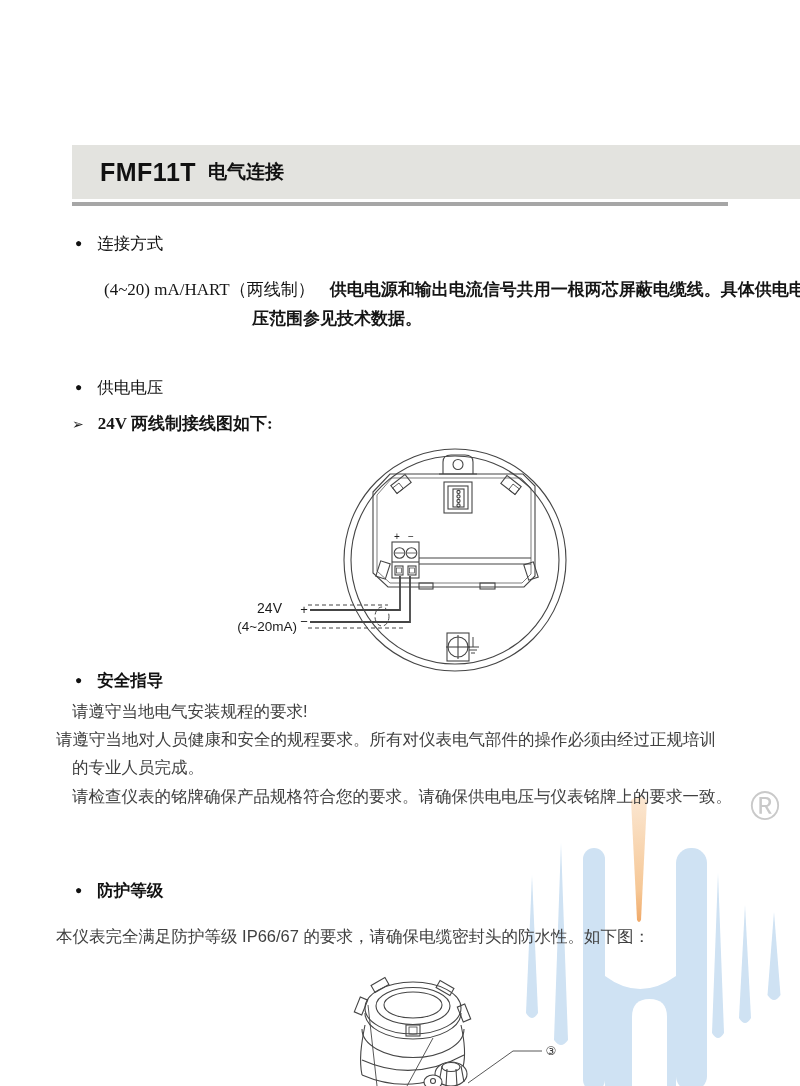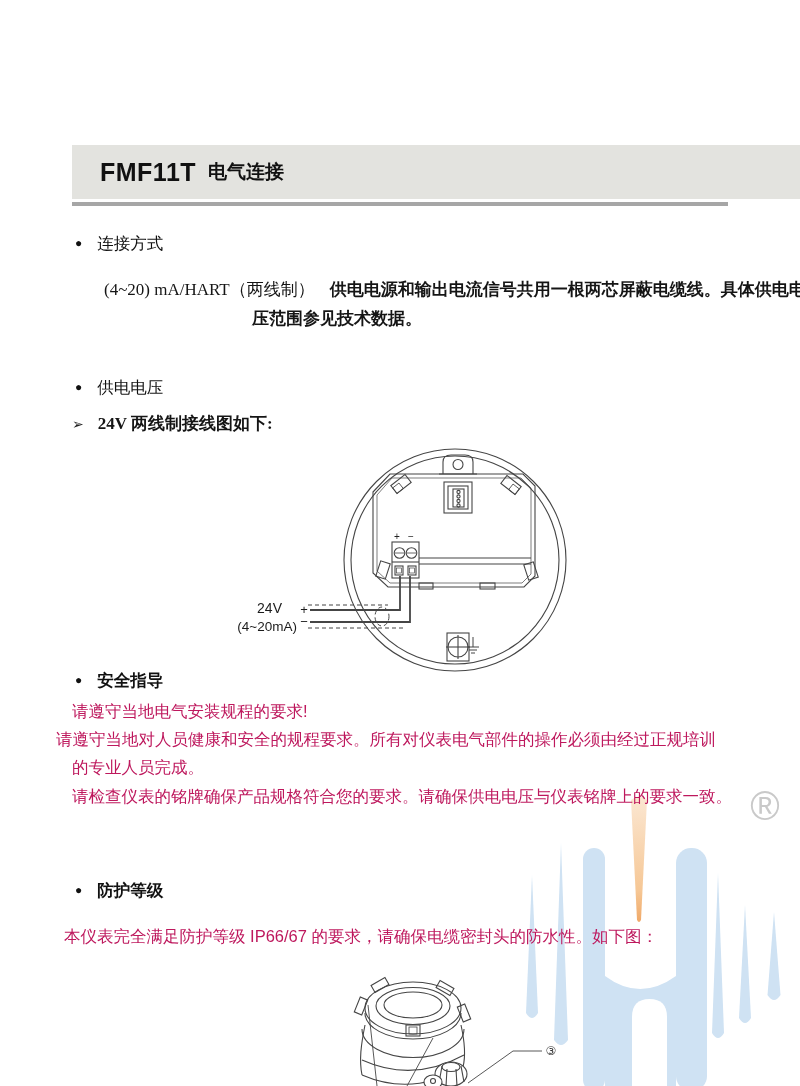--- a/index.html
+++ b/index.html
@@ -15,21 +15,21 @@
   .h-row{position:absolute;display:flex;align-items:center;z-index:2;white-space:nowrap;}
   .bullet{font-size:12px;line-height:1;margin-right:15px;transform:translateY(-1px);color:#111;}
   .h-serif{font-family:"Liberation Serif","DejaVu Serif",serif;font-size:16.5px;color:#111;}
   .h-bold{font-weight:bold;font-size:16.5px;color:#111;}
   
   .para{position:absolute;z-index:2;white-space:nowrap;font-size:17px;color:#151515;}
   .serif{font-family:"Liberation Serif","DejaVu Serif",serif;}
   .semib{font-weight:600;}
   .arrow-row{position:absolute;display:flex;align-items:center;z-index:2;white-space:nowrap;}
   .arrow{font-size:14px;margin-right:14px;color:#222;}
-  .body-line{position:absolute;z-index:2;white-space:nowrap;font-size:16.5px;color:#be185d;}
+  .body-line{position:absolute;z-index:2;white-space:nowrap;font-size:16.5px;color:#404040;}
   svg{position:absolute;overflow:visible;}
   .z1{z-index:1;} .z2{z-index:2;}
   svg text{font-family:"Liberation Sans","DejaVu Sans",sans-serif;}
 </style>
 </head>
 <body>
 
 <div class="page">
 
   <svg class="z1" style="left:510px;top:780px;" width="290" height="306" viewBox="0 0 290 306">
@@ -176,21 +176,21 @@
   </div>
   <div class="body-line" style="left:72px;top:701px;">请遵守当地电气安装规程的要求!</div>
   <div class="body-line" style="left:56px;top:729px;">请遵守当地对人员健康和安全的规程要求。所有对仪表电气部件的操作必须由经过正规培训</div>
   <div class="body-line" style="left:72px;top:757px;">的专业人员完成。</div>
   <div class="body-line" style="left:72px;top:786px;">请检查仪表的铭牌确保产品规格符合您的要求。请确保供电电压与仪表铭牌上的要求一致。</div>
 
   <div class="h-row" style="left:75px;top:880px;">
     <span class="bullet">●</span>
     <span class="h-bold">防护等级</span>
   </div>
-  <div class="body-line" style="left:64px;top:926px;text-align:right;">本仪表完全满足防护等级 IP66/67 的要求，请确保电缆密封头的防水性。如下图：</div>
+  <div class="body-line" style="left:56px;top:926px;text-align:right;">本仪表完全满足防护等级 IP66/67 的要求，请确保电缆密封头的防水性。如下图：</div>
 
   <svg class="z2" style="left:345px;top:975px;" width="230" height="111" viewBox="0 0 230 111" fill="none" stroke="#454545" stroke-width="1.1">
     <path d="M19,40 C14,70 14,90 17,100 Q68,122 118,92 C121,75 121,60 116,40 Z" fill="#ffffff" stroke="none"></path>
     <g>
       <ellipse cx="68" cy="33" rx="48" ry="26" fill="#ffffff"></ellipse>
       <ellipse cx="68" cy="31" rx="37" ry="18.5"></ellipse>
       <ellipse cx="68" cy="30" rx="29" ry="13" fill="#ffffff"></ellipse>
       <path d="M20,38 A48,26 0 0 0 116,38"></path>
       <g transform="translate(35,10) rotate(-30)">
           <rect x="-8" y="-4" width="16" height="8"></rect>

